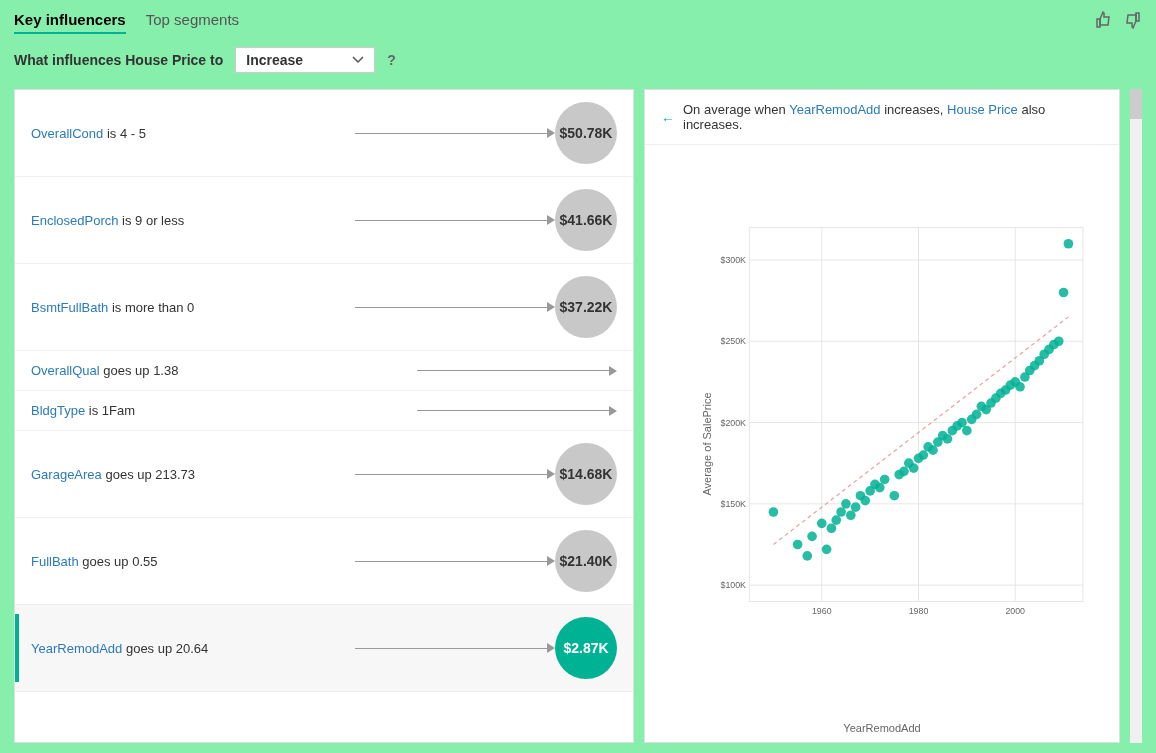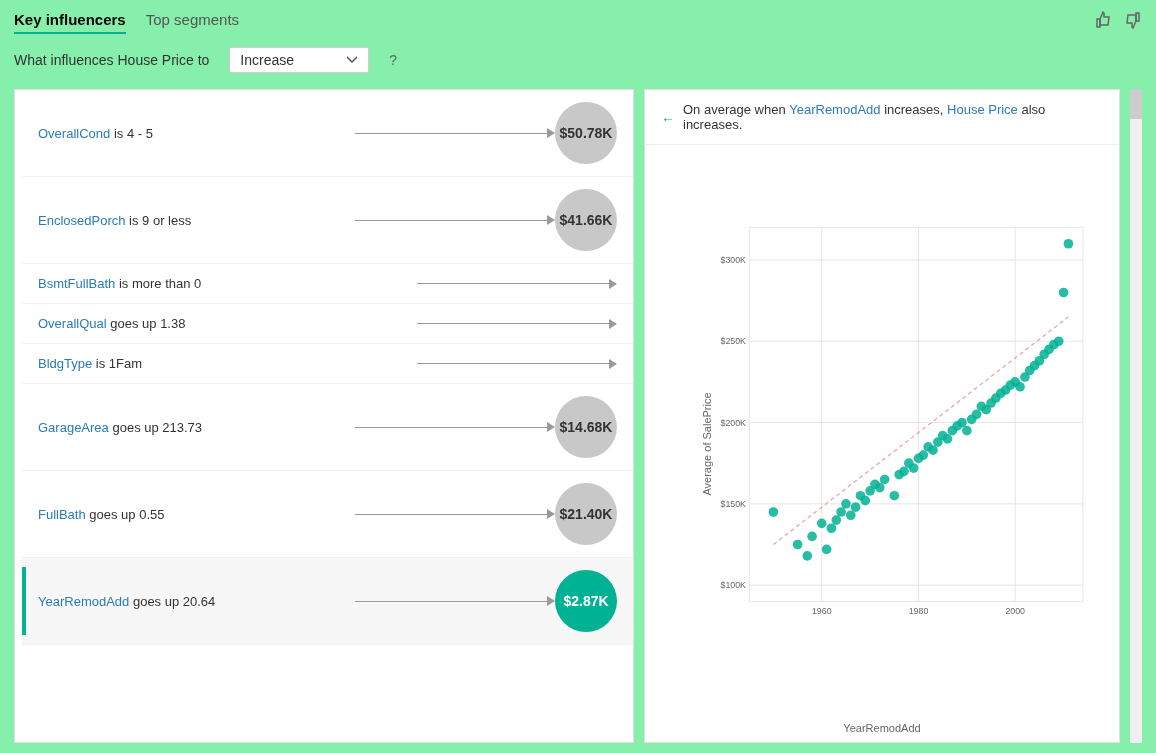--- a/index.html
+++ b/index.html
@@ -7,30 +7,30 @@
 
     .container { display: flex; flex-direction: column; height: 100%; background: #86efac; padding: 10px 14px; }
 
     .header { display: flex; align-items: center; justify-content: space-between; margin-bottom: 12px; }
     .tabs { display: flex; gap: 20px; }
     .tab { font-size: 15px; color: #555; cursor: pointer; padding-bottom: 4px; }
     .tab.active { color: #000; border-bottom: 2px solid #00b294; font-weight: 600; }
     .header-icons { display: flex; gap: 8px; }
     .icon-btn { background: none; border: none; cursor: pointer; font-size: 18px; color: #666; }
 
-    .filter-row { display: flex; align-items: center; gap: 20px; margin-bottom: 16px; font-size: 14px; color: #333; }
+    .filter-row { display: flex; align-items: center; gap: 12px; margin-bottom: 16px; font-size: 14px; color: #333; font-weight: bold; }
     .filter-label { white-space: nowrap; }
     .filter-select { display: flex; align-items: center; border: 1px solid #ccc; background: #fff; padding: 4px 10px; font-size: 14px; color: #333; cursor: pointer; min-width: 140px; justify-content: space-between; }
     .filter-select span { margin-right: 14px; }
     .question-mark { color: #666; font-size: 14px; cursor: pointer; }
 
     .main-content { display: flex; flex: 1; gap: 10px; overflow: hidden; }
 
     
-    .left-panel { width: 620px; background: #fff; border: 1px solid #e0e0e0; overflow-y: auto; flex-shrink: 0; padding-left: 7px; }
+    .left-panel { width: 620px; background: #fff; border: 1px solid #e0e0e0; overflow-y: auto; flex-shrink: 0; }
     .influencer-item { display: flex; align-items: center; padding: 12px 16px; border-bottom: 1px solid #f0f0f0; position: relative; }
     .influencer-item.selected { background: #f7f7f7; }
     .selected-bar { position: absolute; left: 0; top: 10%; height: 80%; width: 4px; background: #00b294; }
     .influencer-label { flex: 1; font-size: 13px; color: #333; }
     .arrow-line { flex: 1; display: flex; align-items: center; max-width: 200px; }
     .line { flex: 1; height: 1px; background: #999; }
     .arrow-head { width: 0; height: 0; border-top: 5px solid transparent; border-bottom: 5px solid transparent; border-left: 8px solid #999; }
     .bubble { width: 62px; height: 62px; border-radius: 50%; background: #c8c8c8; display: flex; align-items: center; justify-content: center; font-size: 14px; font-weight: 700; color: #333; flex-shrink: 0; }
     .bubble.selected-bubble { background: #00b294; color: #fff; }
 
@@ -108,20 +108,21 @@
             <div class="arrow-head"></div>
           </div>
           <div class="bubble">$41.66K</div>
         </div>
         <div class="influencer-item">
           <div class="influencer-label"><span style="color:#2b7bb9;font-weight:500">BsmtFullBath</span><span> is more than 0</span></div>
           <div class="arrow-line">
             <div class="line"></div>
             <div class="arrow-head"></div>
           </div>
+          <div class="bubble">$37.22K</div>
         </div>
         <div class="influencer-item">
           <div class="influencer-label"><span style="color:#2b7bb9;font-weight:500">OverallQual</span><span> goes up 1.38</span></div>
           <div class="arrow-line">
             <div class="line"></div>
             <div class="arrow-head"></div>
           </div>
         </div>
         <div class="influencer-item">
           <div class="influencer-label"><span style="color:#2b7bb9;font-weight:500">BldgType</span><span> is 1Fam</span></div>

